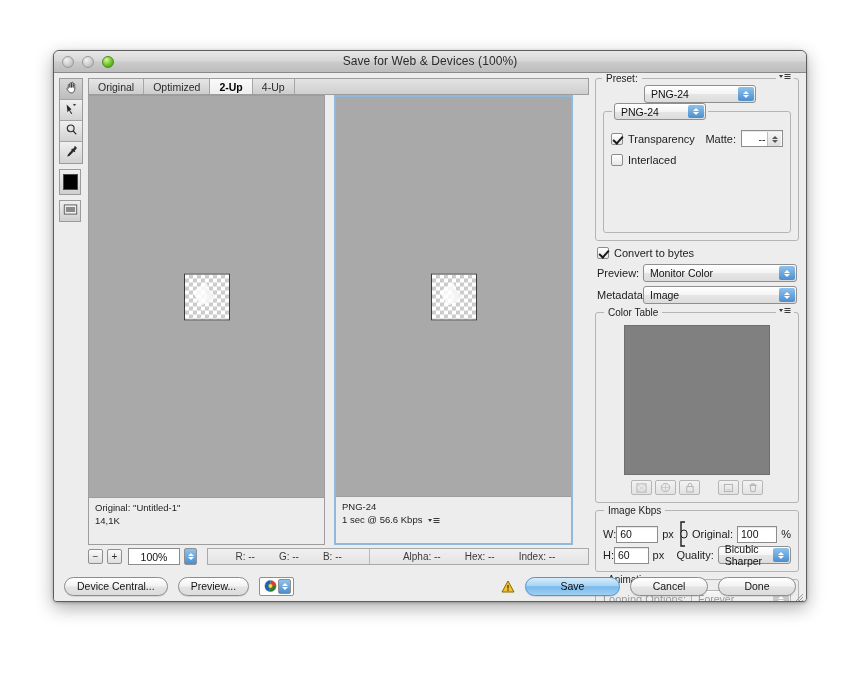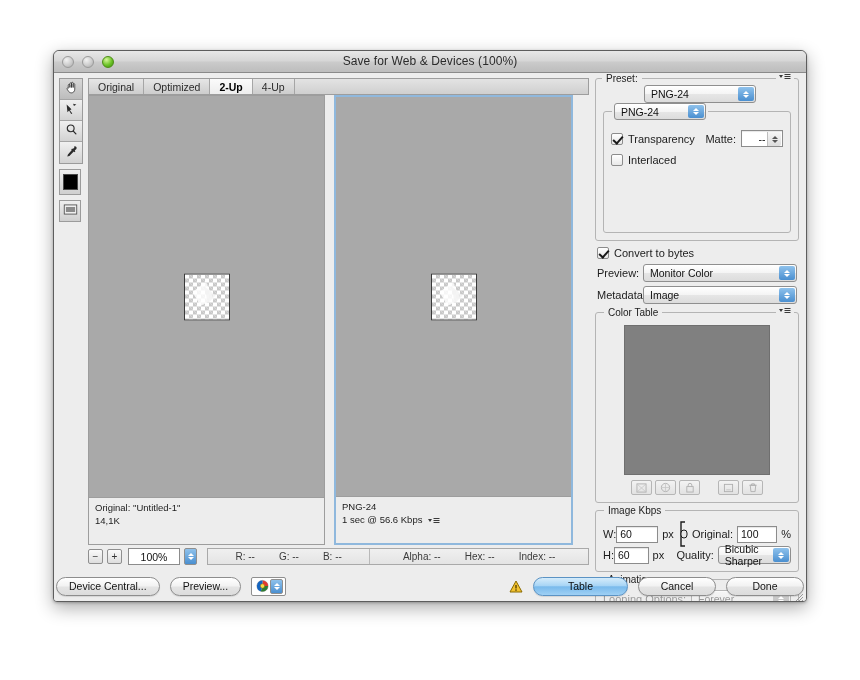--- a/index.html
+++ b/index.html
@@ -320,21 +320,21 @@
   }
   .ro-sec { display: flex; align-items: center; }
   .ro-item { padding: 0 12px; }
   .ro-div { width: 1px; height: 100%; background: #b9b9b9; }
 
   
   .bottombar {
     position: absolute; left: 0; top: 497px;
     width: 752px; height: 32px;
     display: flex; align-items: center;
-    padding: 0 2px;
+    padding: 0 10px;
     gap: 10px;
   }
   .capsule {
     height: 19px;
     border: 1px solid #8d8d8d;
     border-radius: 10px;
     background: linear-gradient(to bottom,#ffffff 0%,#f2f2f2 48%,#e4e4e4 52%,#dcdcdc 100%);
     display: flex; align-items: center; justify-content: center;
     padding: 0 12px;
     font-size: 10.5px; color: #141414;
@@ -715,21 +715,21 @@
           </span>
         </div>
         <div class="spacer"></div>
         <div class="warn-tri">
           <svg width="14" height="13" viewBox="0 0 14 13">
             <path d="M7 1 L13 12 L1 12 Z" fill="#f2c230" stroke="#8a6a00" stroke-width="1"></path>
             <path d="M7 5v3.4" stroke="#4a3800" stroke-width="1.3"></path>
             <circle cx="7" cy="10.1" r="0.8" fill="#4a3800"></circle>
           </svg>
         </div>
-        <div class="capsule primary">Table</div>
+        <div class="capsule primary">Save</div>
         <div class="capsule" style="width:78px;">Cancel</div>
         <div class="capsule" style="width:78px;">Done</div>
       </div>
 
       <div class="grow">
         <svg width="11" height="11" viewBox="0 0 11 11">
           <path d="M10 2 L2 10 M10 5 L5 10 M10 8 L8 10" stroke="#9a9a9a" stroke-width="1"></path>
         </svg>
       </div>
 

